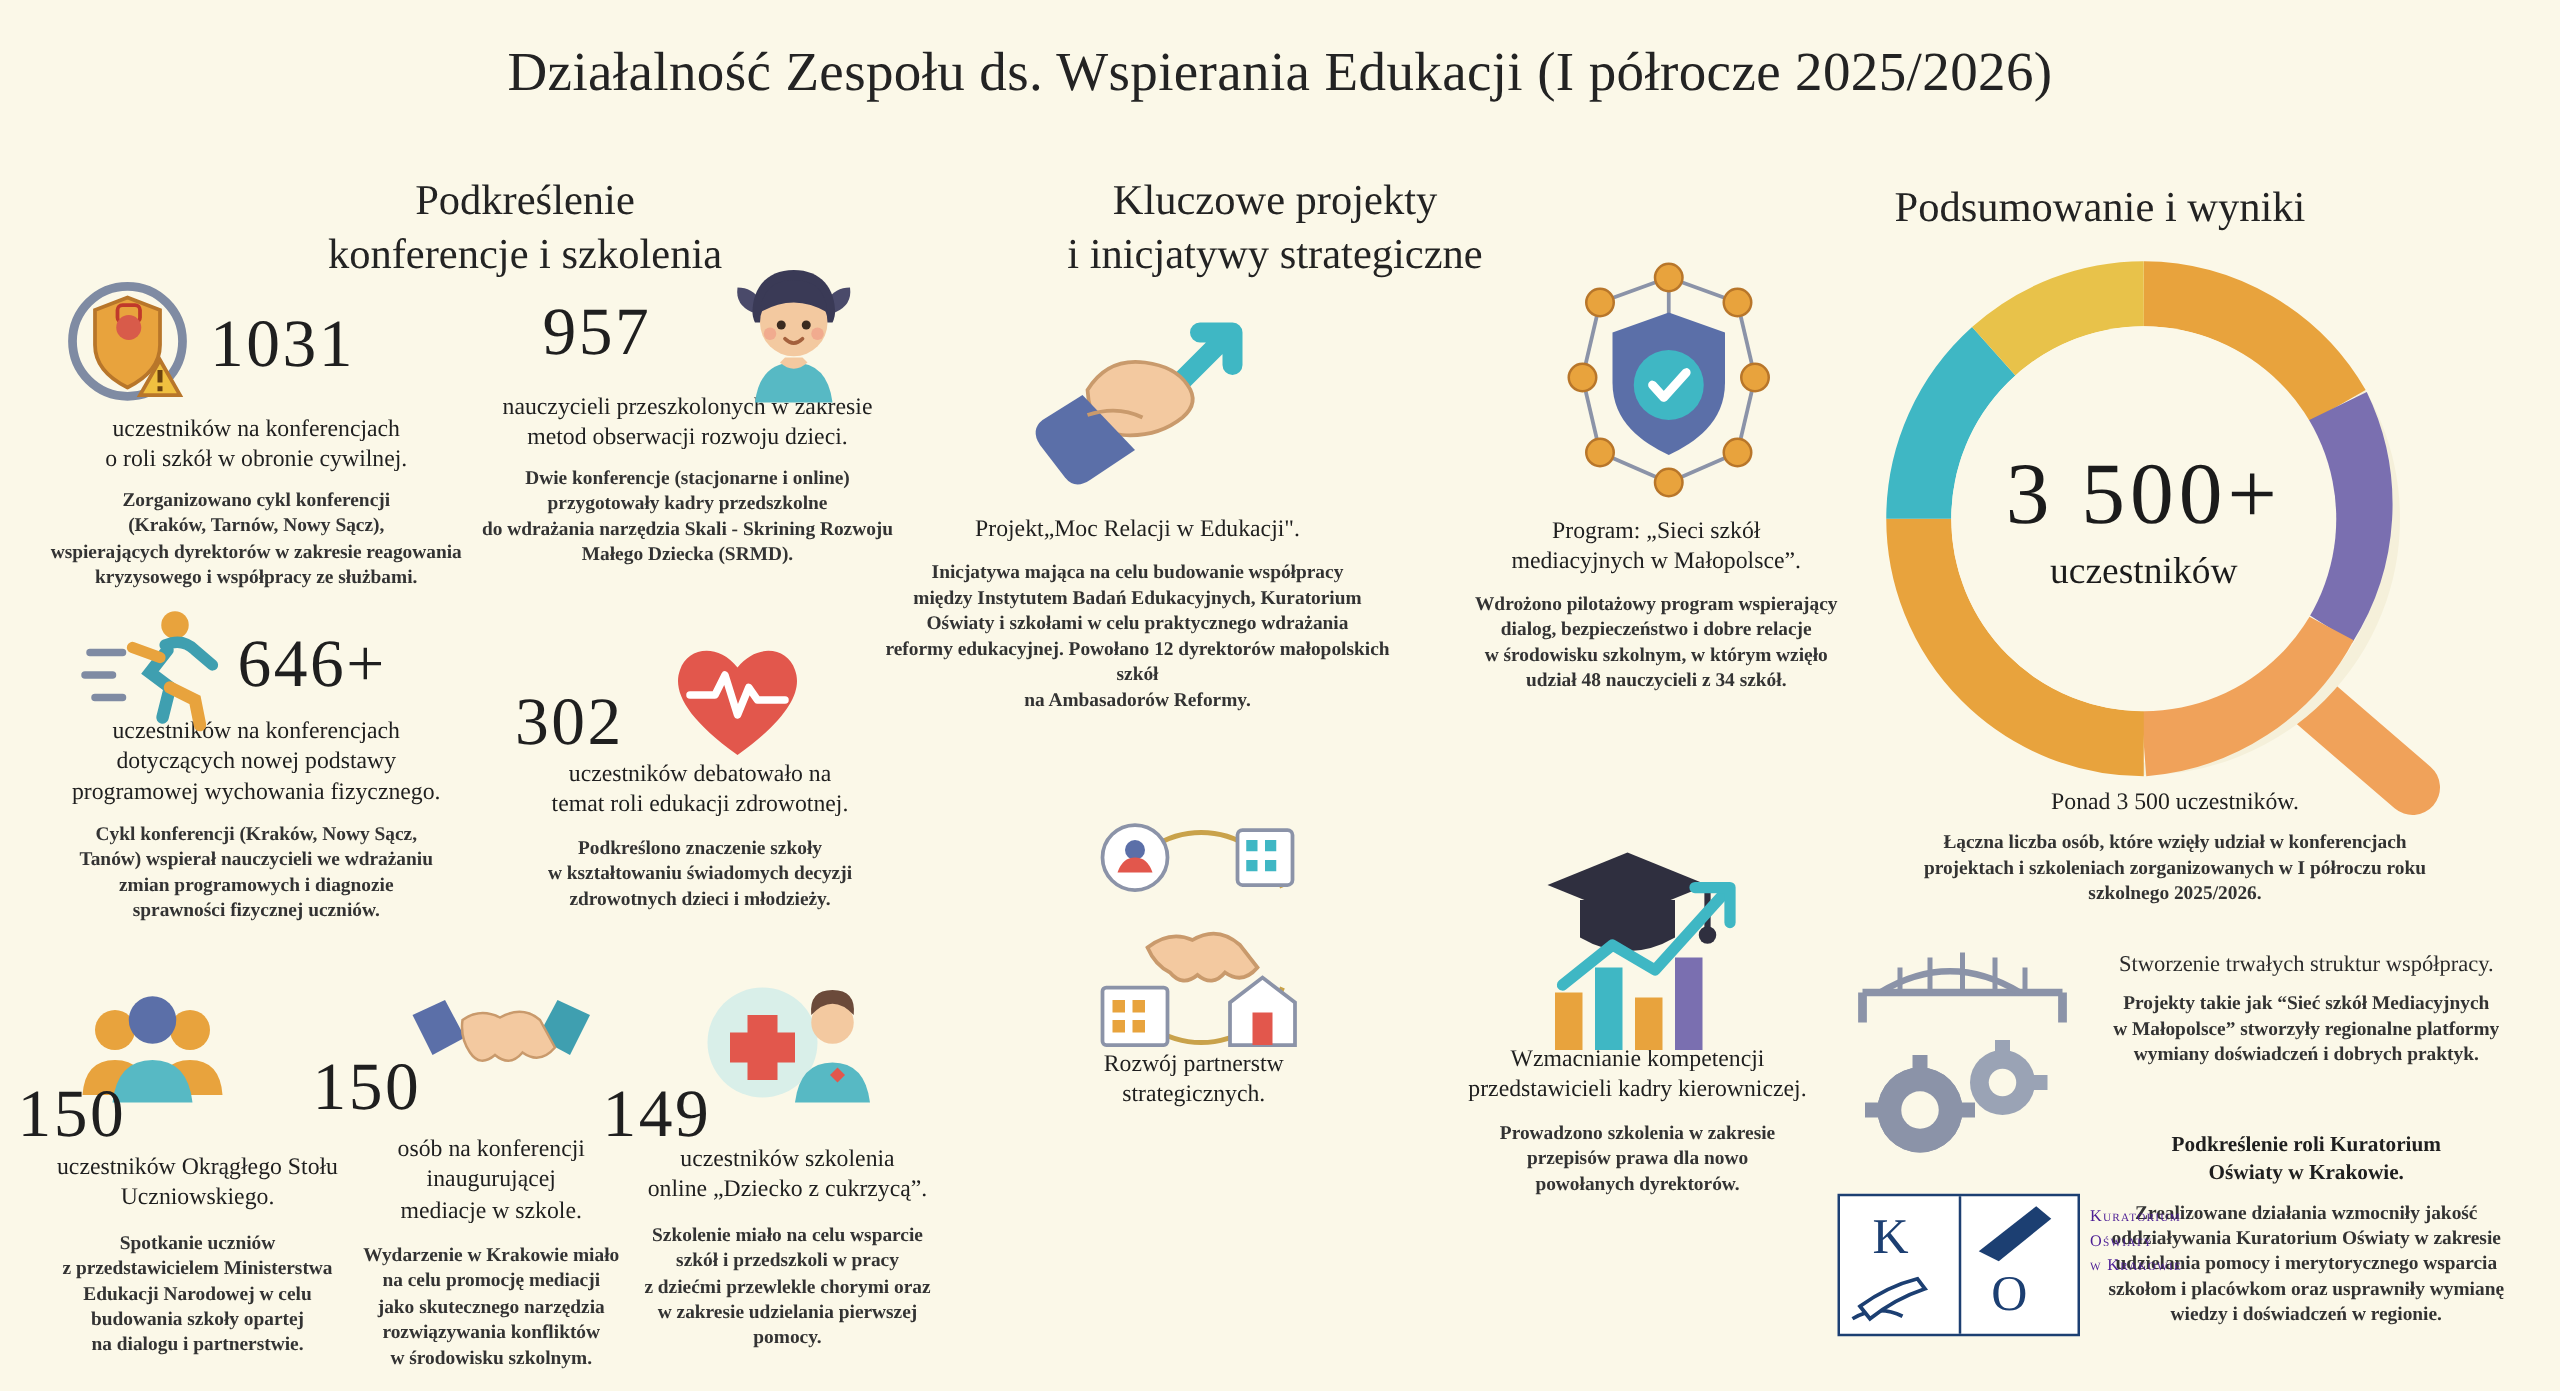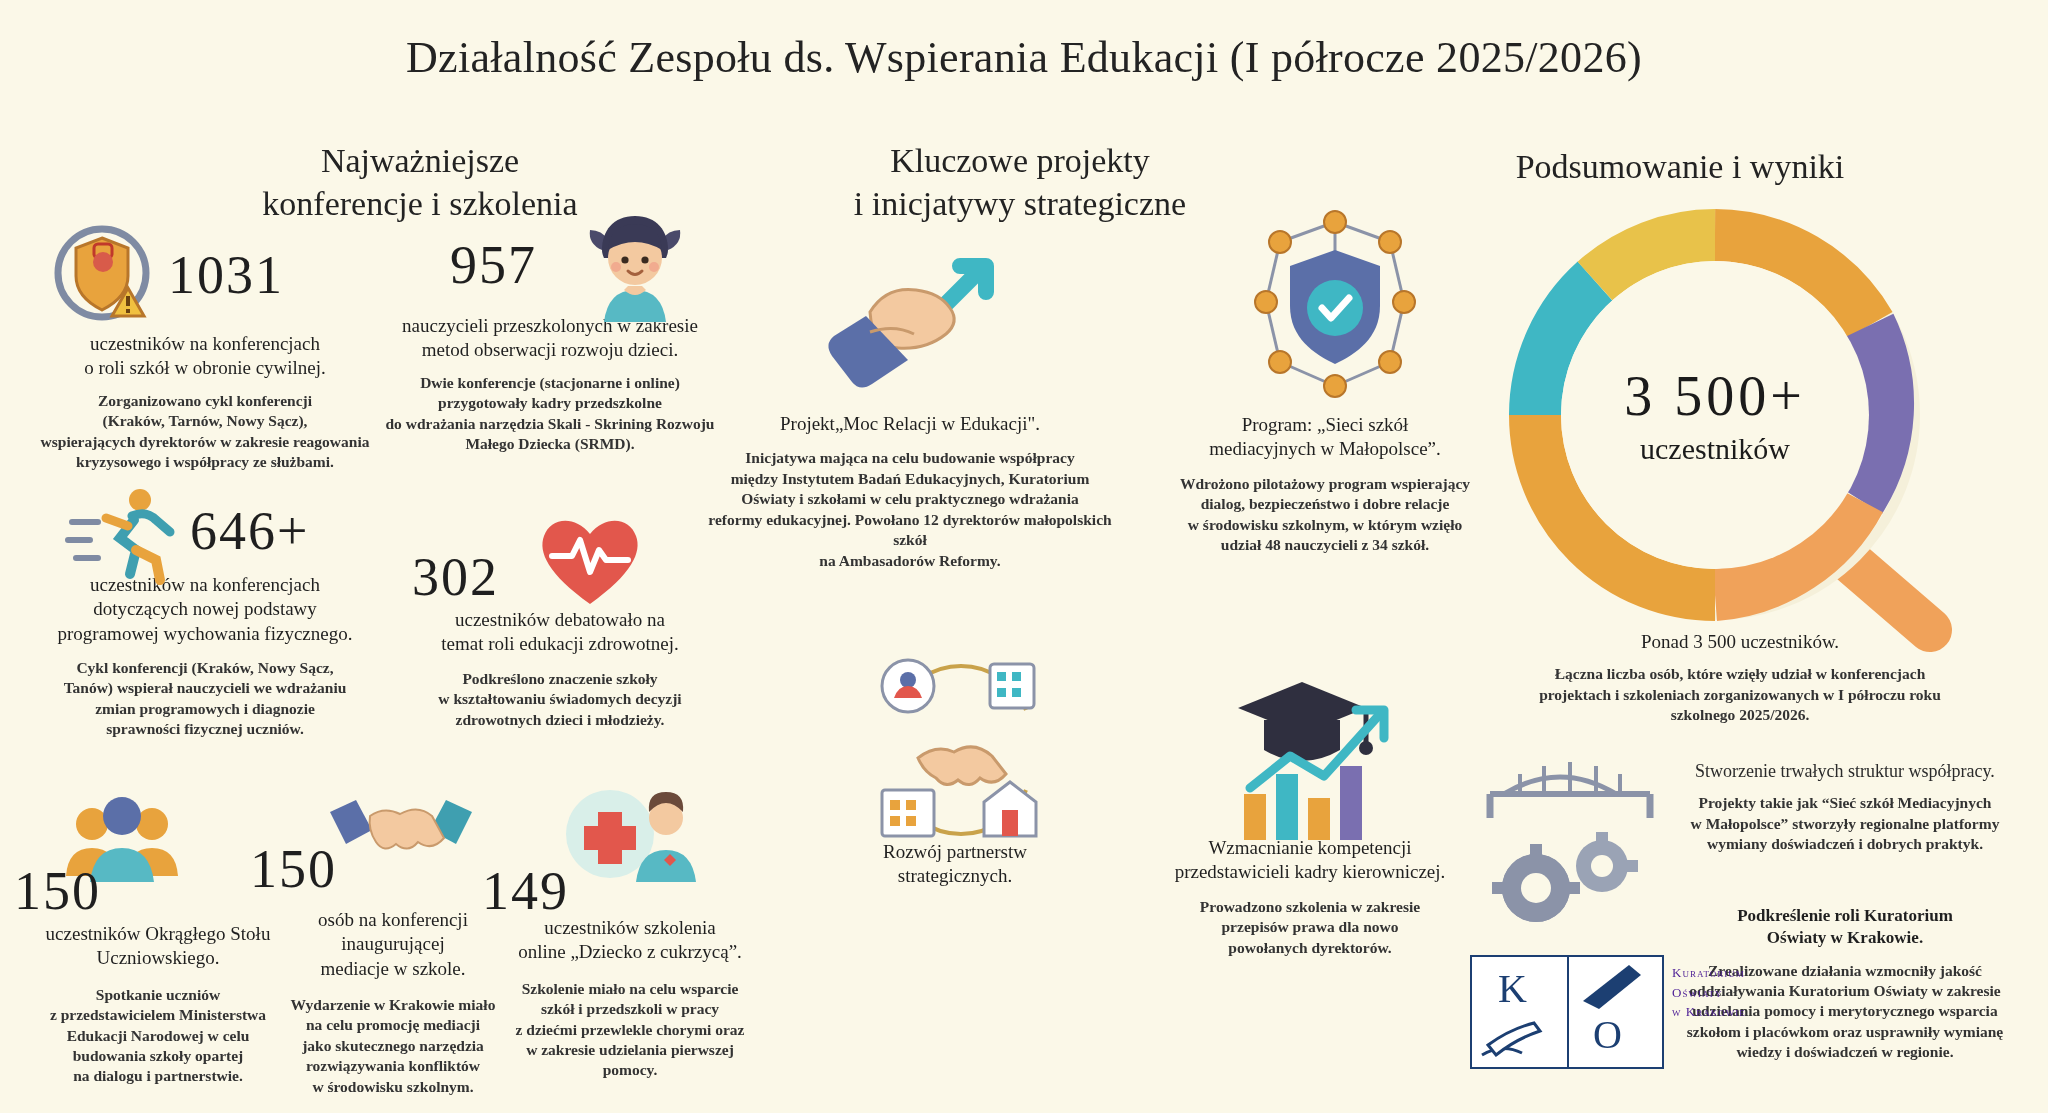--- a/index.html
+++ b/index.html
@@ -34,42 +34,42 @@
 
   
   .icon{position:absolute;}
 
   
   svg{display:block;overflow:visible;}
   .donut-center{
     position:absolute;left:0;top:0;width:420px;height:420px;
     display:flex;flex-direction:column;align-items:center;justify-content:center;
   }
-  .donut-center .n{font-size:56px;letter-spacing:4px;color:#1b1b1b;}
+  .donut-center .n{font-size:70px;letter-spacing:4px;color:#1b1b1b;}
   .donut-center .l{font-size:30px;margin-top:4px;color:#1b1b1b;}
 
   .kuratorium{
     position:absolute;left:1470px;top:955px;width:190px;height:110px;
     border:2px solid #1c3f72;background:#fff;
   }
   .k-left{position:absolute;left:0;top:0;width:95px;height:110px;border-right:2px solid #1c3f72;}
   .k-right{position:absolute;left:95px;top:0;width:95px;height:110px;}
   .k-letter{position:absolute;font-family:"Liberation Serif",serif;color:#1c3f72;font-size:40px;}
   .k-text{position:absolute;left:1672px;top:963px;width:240px;font-size:13px;line-height:1.5;
           color:#4c1d95;letter-spacing:1px;font-variant:small-caps;}
 </style>
 </head>
 <body>
 
 <div class="page">
 
   <div class="title">Działalność Zespołu ds. Wspierania Edukacji (I półrocze 2025/2026)</div>
 
   <div class="col-head" id="head-1">
-    <div>Najważniejsze</div>
+    <div>Podkreślenie</div>
     <div>konferencje i szkolenia</div>
   </div>
   <div class="col-head" id="head-2">
     <div>Kluczowe projekty</div>
     <div>i inicjatywy strategiczne</div>
   </div>
   <div class="col-head" id="head-3">Podsumowanie i wyniki</div>
 
   <div class="block" style="left:40px;top:218px;width:330px;">
     <div style="position:relative;height:120px;">
@@ -89,21 +89,21 @@
     <div class="lead" style="margin-top:-6px;white-space:pre-line;">uczestników na konferencjach
 o roli szkół w obronie cywilnej.</div>
     <div class="body-txt" style="margin-top:10px;white-space:pre-line;">Zorganizowano cykl konferencji
 (Kraków, Tarnów, Nowy Sącz),
 wspierających dyrektorów w zakresie reagowania
 kryzysowego i współpracy ze służbami.</div>
   </div>
 
   <div class="block" style="left:370px;top:212px;width:360px;">
     <div style="position:relative;height:110px;">
-      <span class="big-num" style="position:absolute;left:80px;top:22px;text-align:right;">957</span>
+      <span class="big-num" style="position:absolute;left:64px;top:22px;text-align:right;">957</span>
       <span class="icon" style="left:210px;top:-2px;">
         <svg width="110" height="115" viewBox="0 0 110 115">
           <path d="M22 40 q-14 -6 -12 -20 q12 0 18 10 Z" fill="#4a4a6a"></path>
           <path d="M88 40 q14 -6 12 -20 q-12 0 -18 10 Z" fill="#4a4a6a"></path>
           <path d="M55 6 c-22 0 -33 15 -33 34 c0 4 2 8 2 8 h62 s2 -4 2 -8 c0 -19 -11 -34 -33 -34z" fill="#3a3a56"></path>
           <circle cx="55" cy="48" r="27" fill="#f3c9a0"></circle>
           <path d="M28 40 q27 -16 54 0 q-2 -26 -27 -26 q-25 0 -27 26z" fill="#3a3a56"></path>
           <circle cx="45" cy="50" r="3.6" fill="#3a2b20"></circle>
           <circle cx="65" cy="50" r="3.6" fill="#3a2b20"></circle>
           <circle cx="36" cy="57" r="5" fill="#f0a08a" opacity=".75"></circle>

